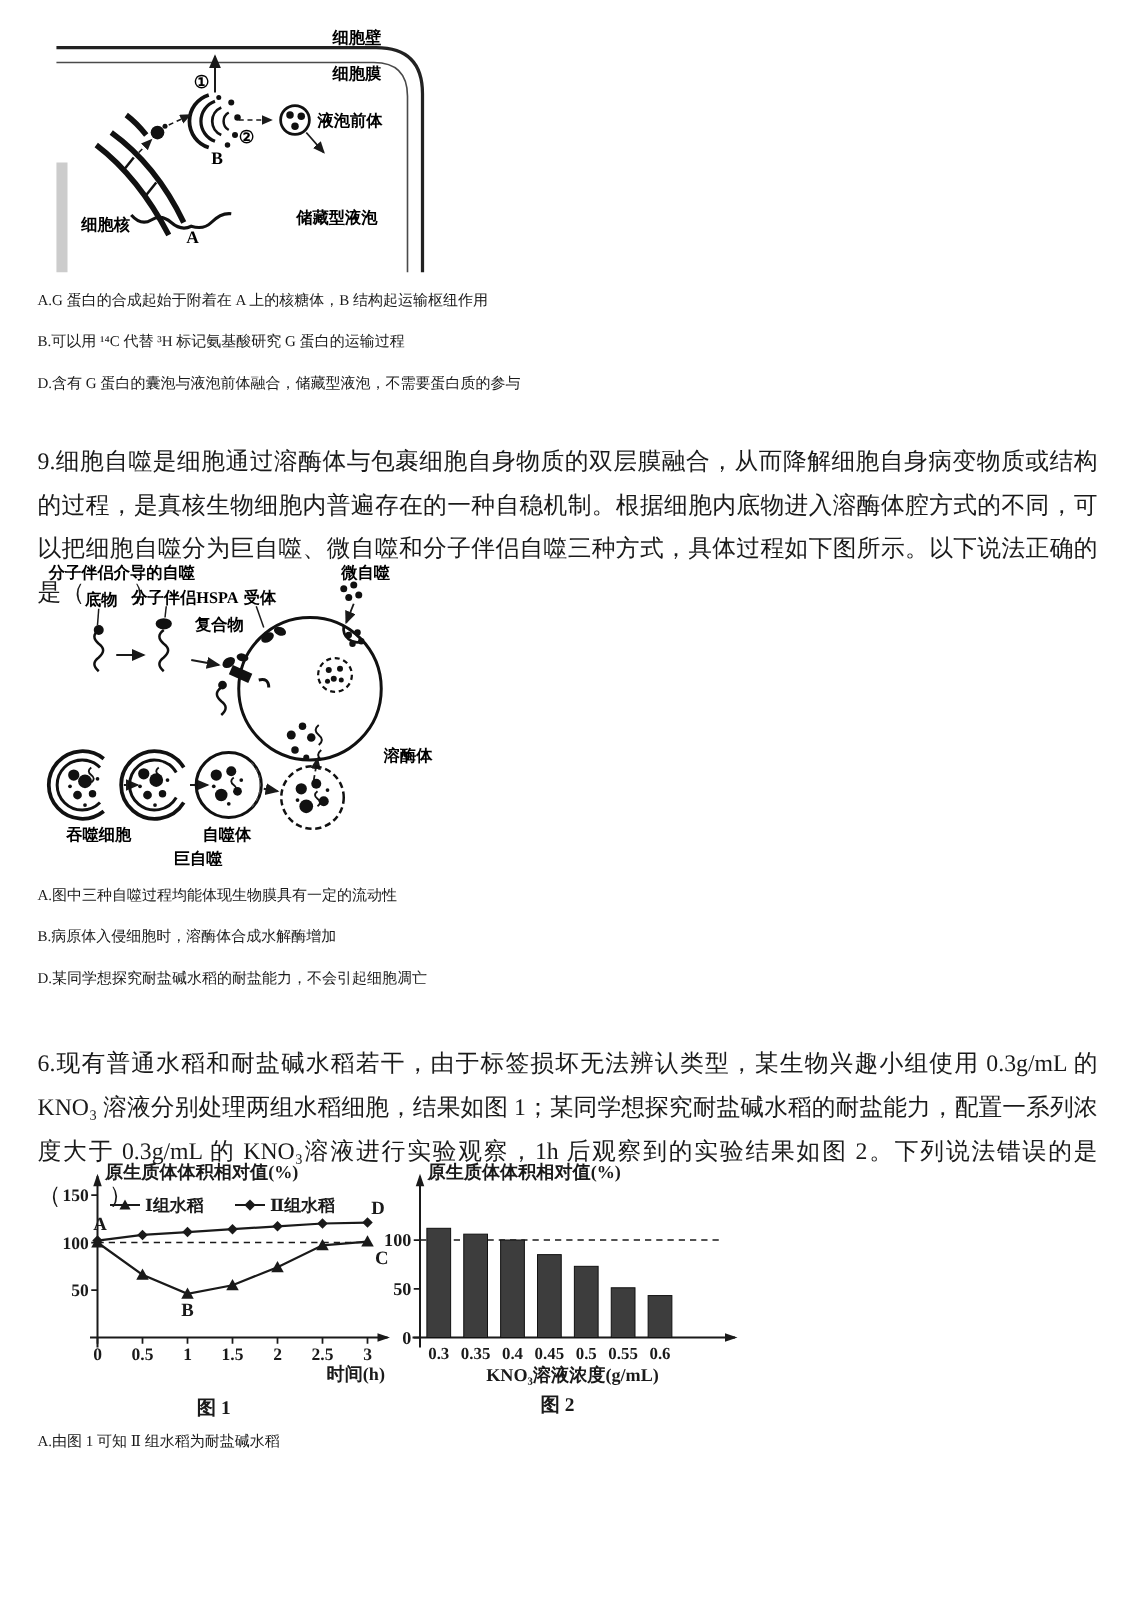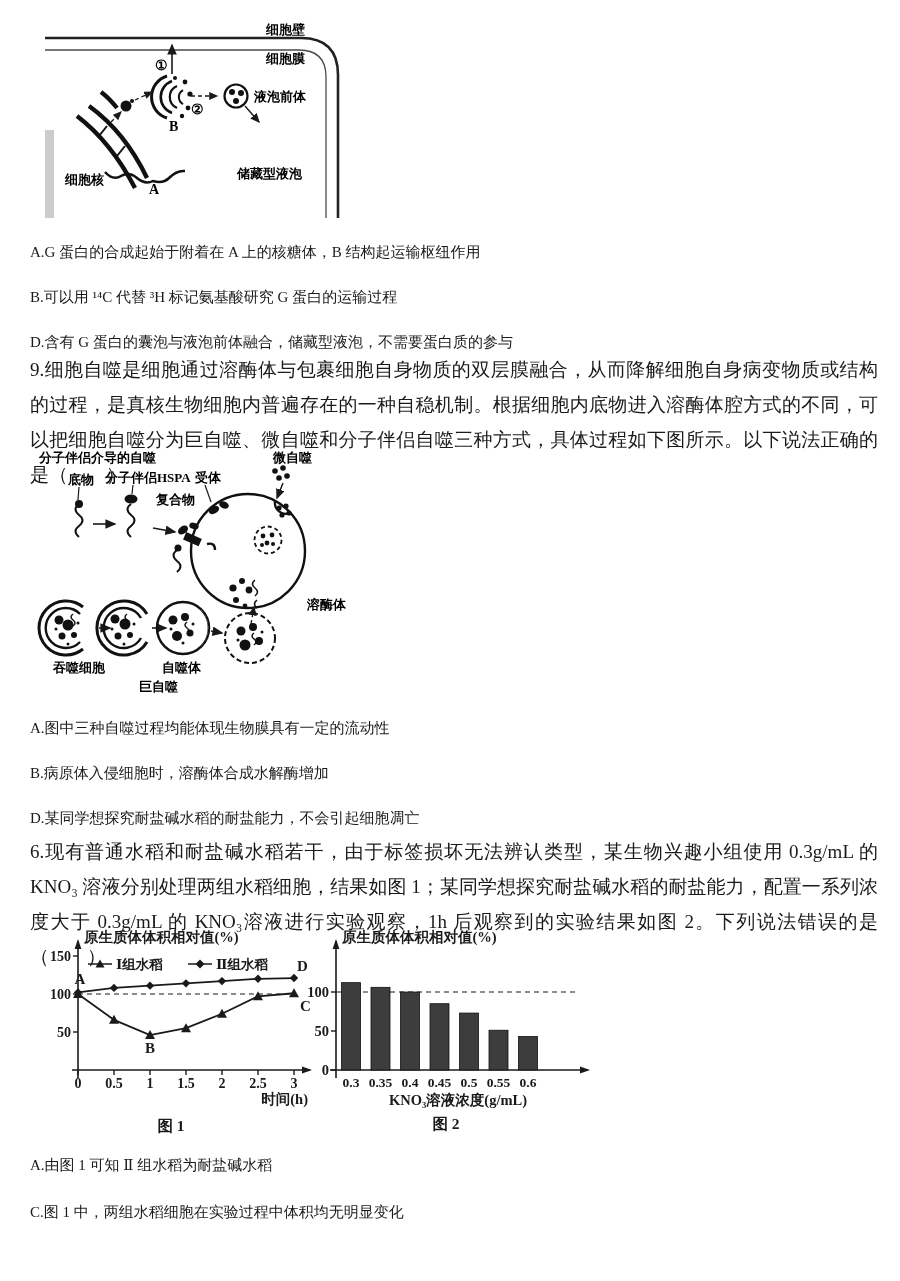--- a/index.html
+++ b/index.html
@@ -3,21 +3,21 @@
 <meta charset="utf-8">
 <style>
   html,body{margin:0;padding:0;}
   body{
     width:900px;height:1281px;position:relative;overflow:hidden;
     background:#ffffff;color:#1a1a1a;
     font-family:"Liberation Serif","DejaVu Serif",serif;
   }
   .abs{position:absolute;}
   .stem{font-size:19px;line-height:35px;text-align:justify;}
-  .opt{font-size:15px;line-height:33px;white-space:nowrap;margin-top:12px;}
+  .opt{font-size:12px;line-height:33px;white-space:nowrap;}
   svg text{font-family:"Liberation Serif","DejaVu Serif",serif;}
   .dlabel{font-weight:700;}
 </style>
 </head>
 <body>
 
 <svg id="cell-svg" class="abs" style="left:45px;top:22px" width="335" height="196" viewBox="0 0 335 196">
   <defs>
     <marker id="ah1" markerWidth="9" markerHeight="8" refX="6" refY="3" orient="auto">
       <path d="M0,0 L7,3 L0,6 Z" fill="#1a1a1a"></path>
@@ -294,14 +294,13 @@
     <rect x="181" y="102.22" width="19" height="39.78" fill="#3d3d3d" stroke="#111111" stroke-width="0.8"></rect>
     <text x="190.5" y="159" font-size="13.5" text-anchor="middle" font-weight="700" fill="#1a1a1a">0.55</text>
     <rect x="210.5" y="108.46000000000001" width="19" height="33.53999999999999" fill="#3d3d3d" stroke="#111111" stroke-width="0.8"></rect>
     <text x="220" y="159" font-size="13.5" text-anchor="middle" font-weight="700" fill="#1a1a1a">0.6</text>
     <text x="150" y="177" font-size="14.5" text-anchor="middle" font-weight="700" fill="#1a1a1a">KNO₃溶液浓度(g/mL)</text>
     <text x="138" y="201" font-size="15.5" text-anchor="middle" font-weight="700" fill="#1a1a1a">图 2</text>
   </svg>
 
 <div class="abs" style="left:30px;top:1136px;width:860px">
   <div class="opt" style="line-height:35px">A.由图 1 可知 Ⅱ 组水稻为耐盐碱水稻</div>
-  <div class="opt" style="line-height:35px">C.图 1 中，两组水稻细胞在实验过程中体积均无明显变化</div>
 </div>
 
 </body></html>

